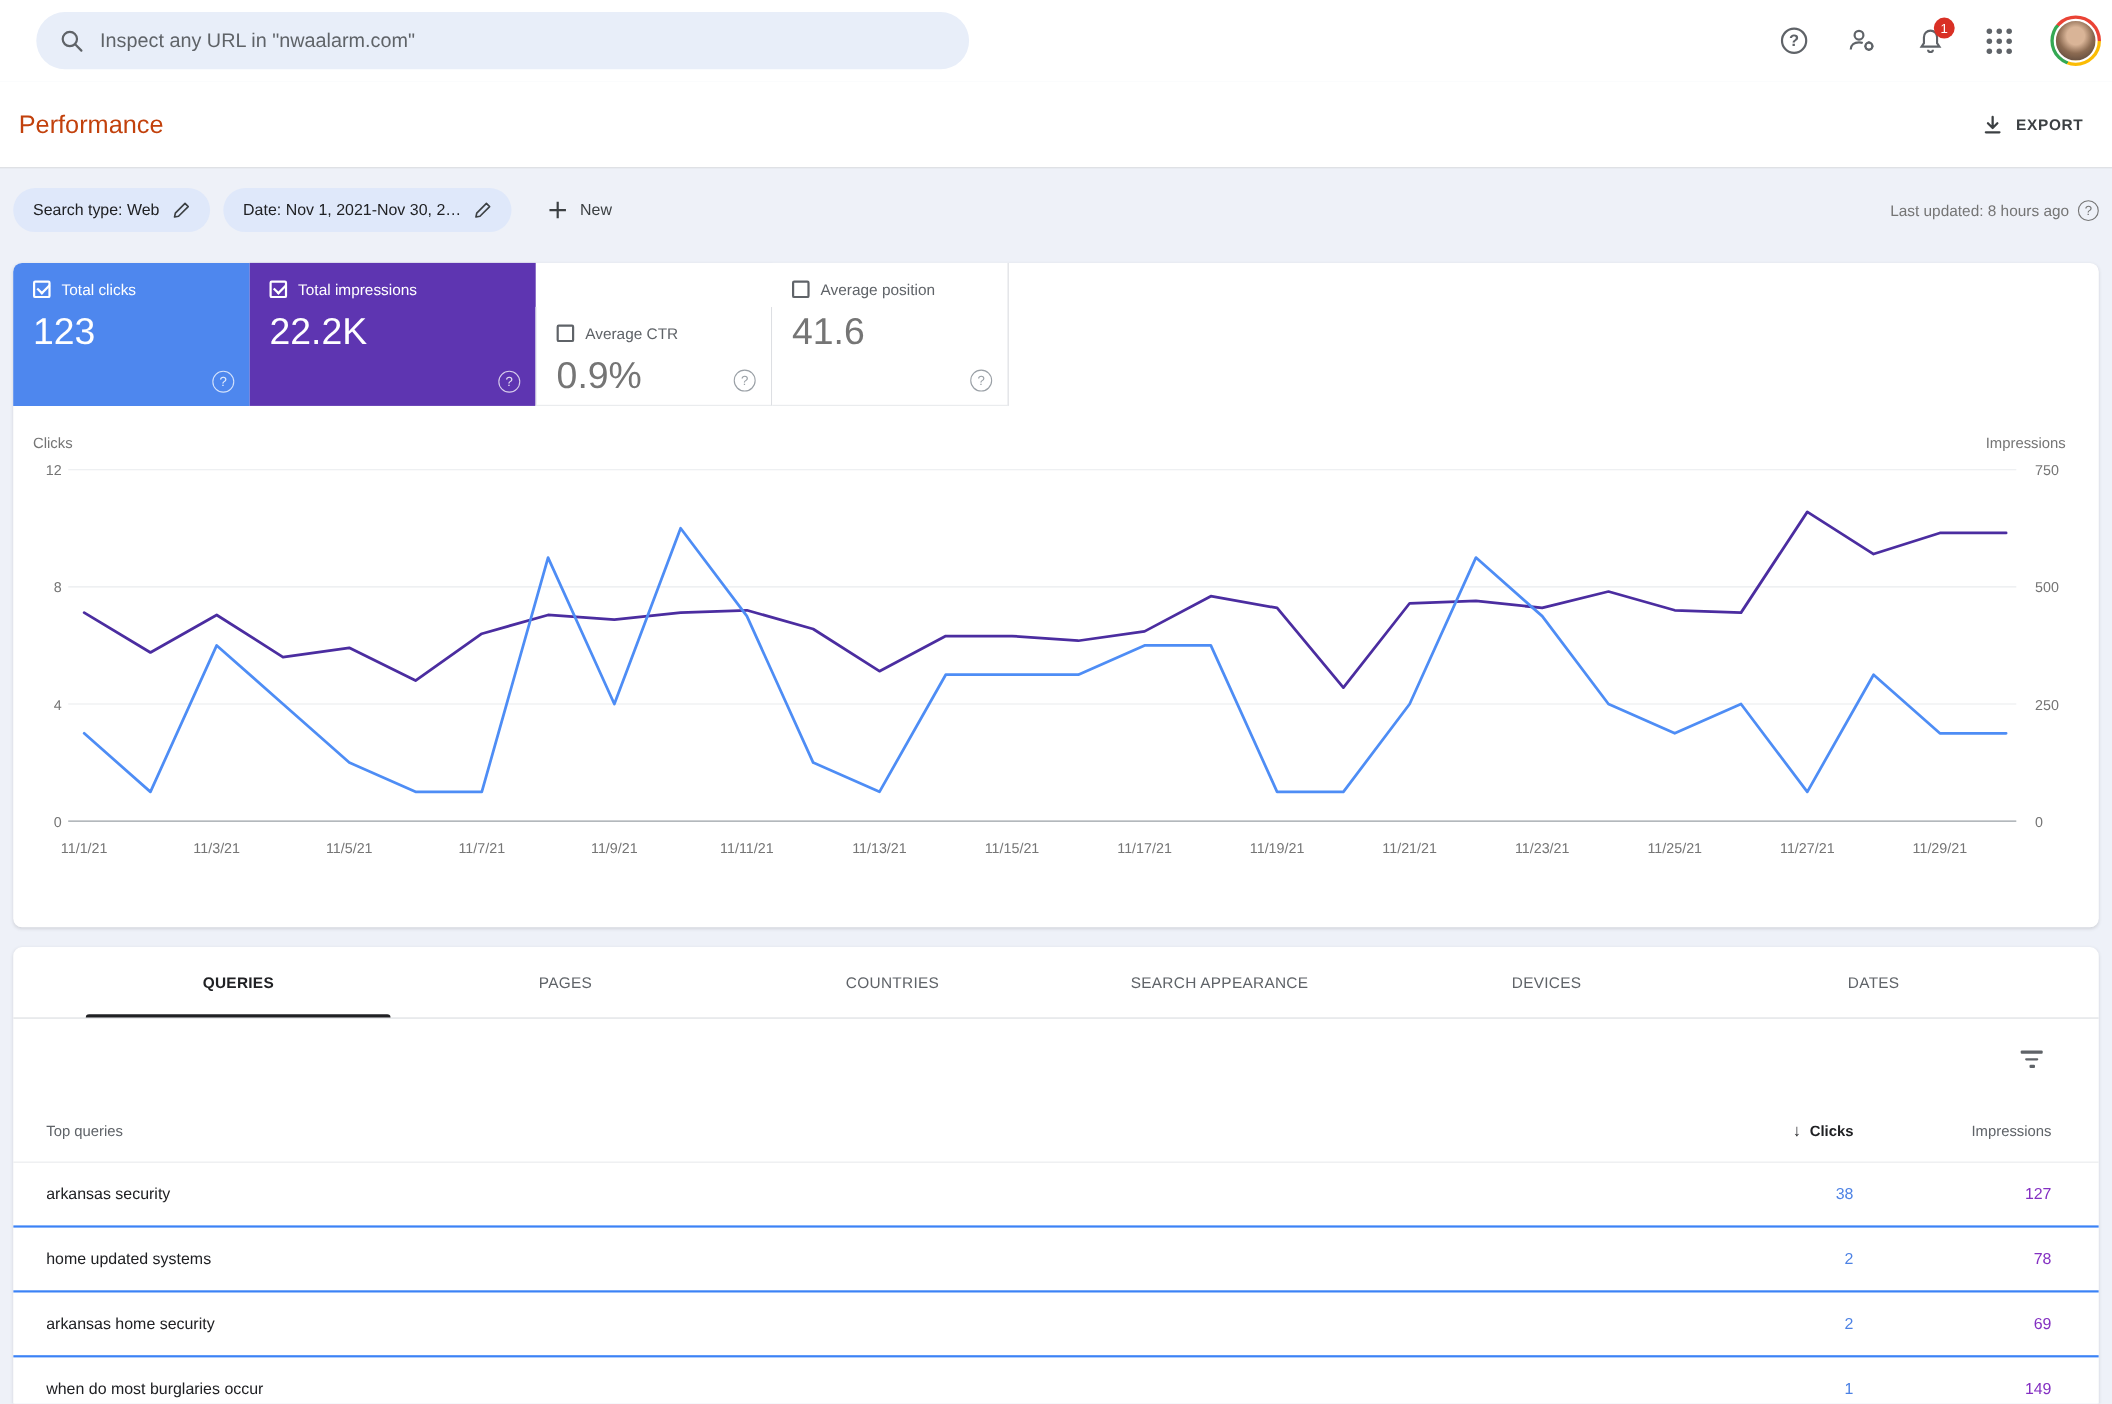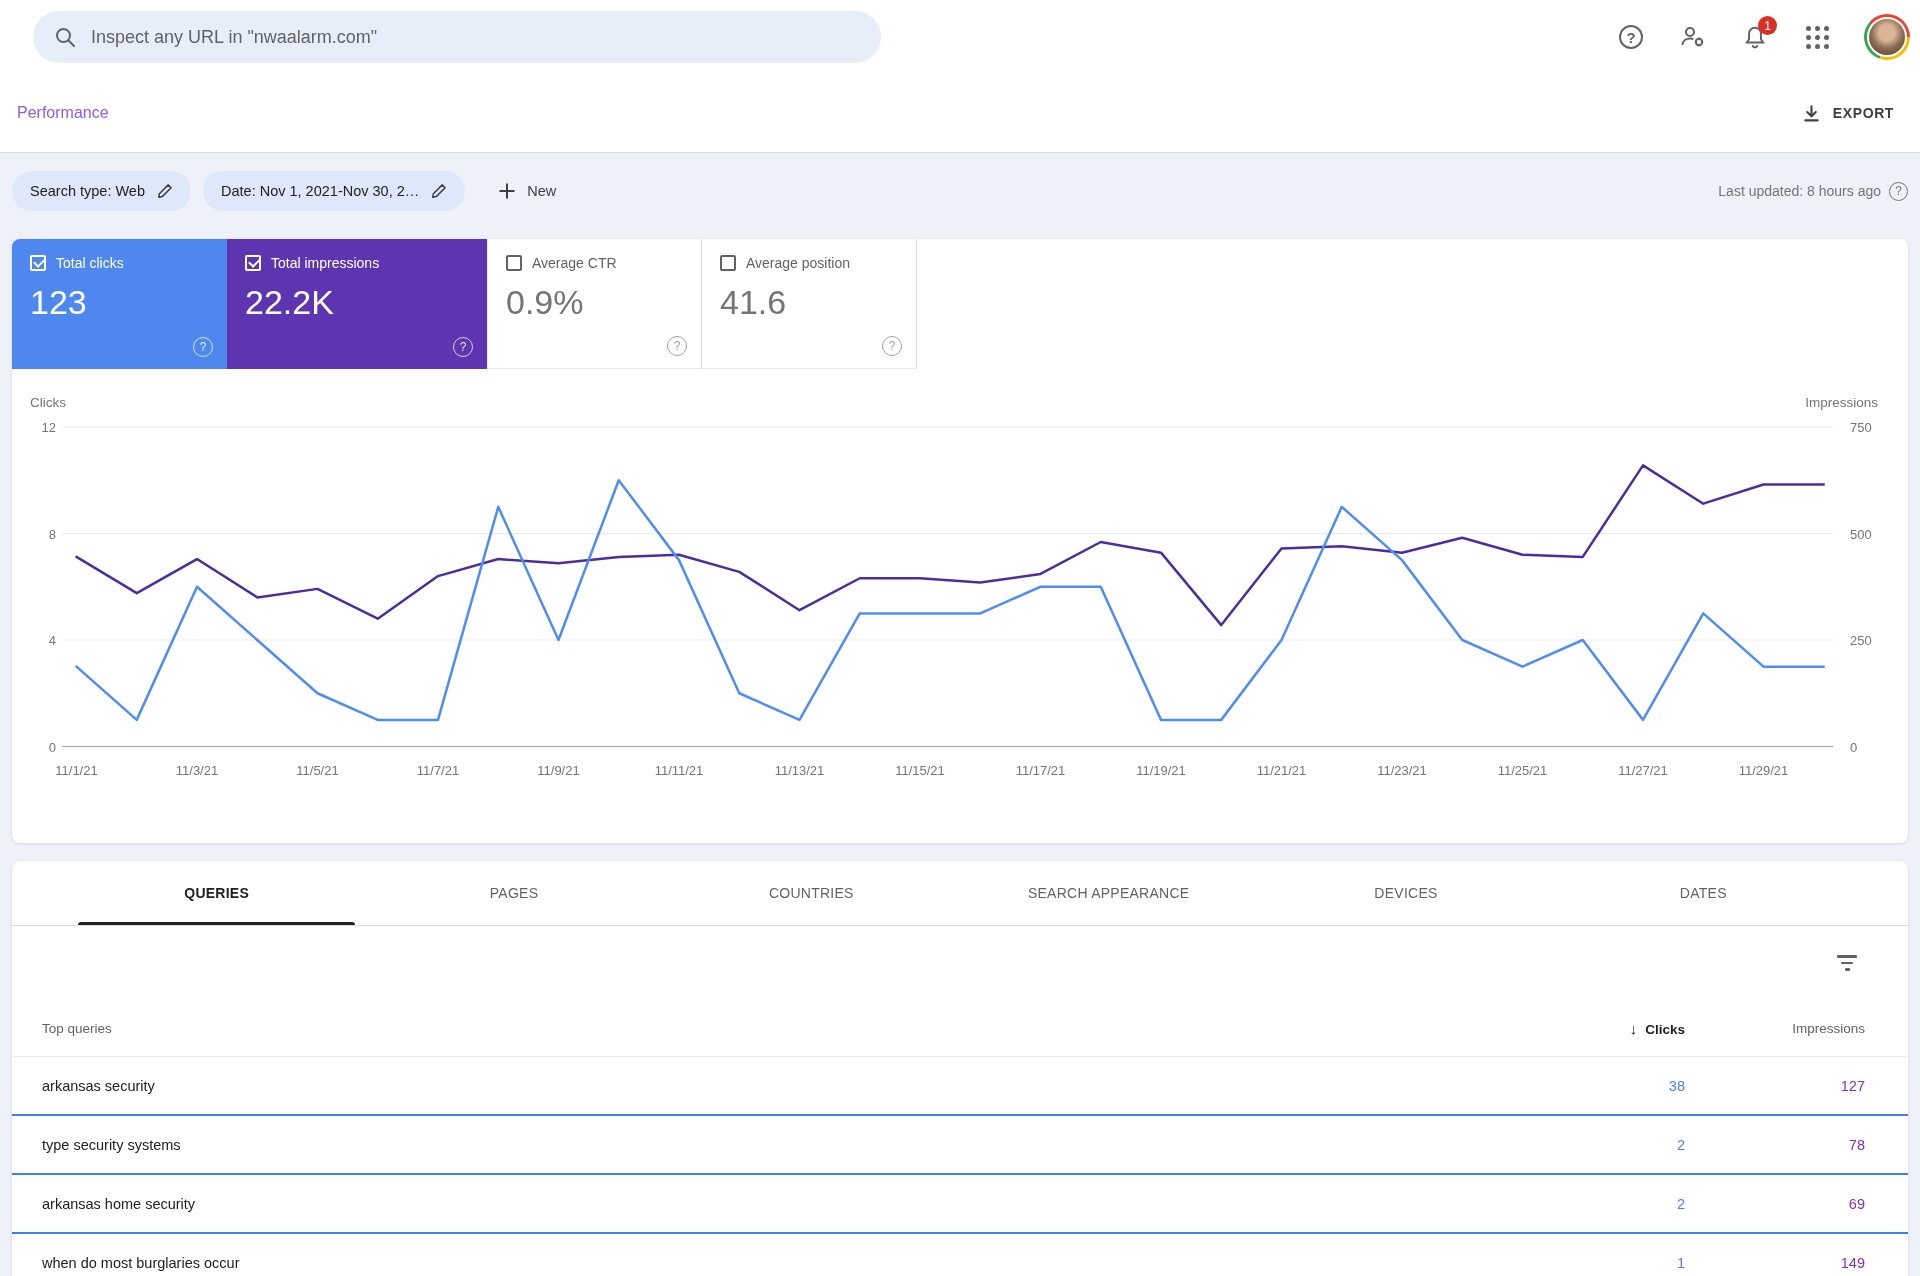--- a/index.html
+++ b/index.html
@@ -22,21 +22,21 @@
     width:19px; height:19px; border-radius:50%; font-size:12px; display:flex; align-items:center; justify-content:center; }
   .grid-dots { display:grid; grid-template-columns:repeat(3,5px); grid-template-rows:repeat(3,5px); gap:4px; }
   .grid-dots i { width:5px; height:5px; background:#5f6368; border-radius:50%; }
   .avatar { width:46px; height:46px; border-radius:50%; padding:3px;
     background:conic-gradient(#ea4335 0 90deg, #fbbc04 90deg 200deg, #34a853 200deg 310deg, #ea4335 310deg 360deg); }
   .avatar .photo { width:100%; height:100%; border-radius:50%; border:2px solid #fff;
     background:radial-gradient(circle at 50% 38%, #d9b497 0 28%, #8c6b52 55%, #4a3b33 100%); }
 
   
   .title-row { height:78px; background:#fff; display:flex; align-items:center; }
-  .page-title { margin-left:17px; font-size:16px; font-weight:400; color:#8b5cf6; }
+  .page-title { margin-left:17px; font-size:23px; font-weight:400; color:#c2410c; }
   .export-btn { margin-left:auto; margin-right:16px; display:flex; align-items:center; gap:12px;
     font-size:14px; font-weight:bold; letter-spacing:0.6px; color:#3c4043; cursor:pointer; padding:8px 10px; }
   .hr { height:1px; background:#dadce0; }
 
   
   .chips-row { display:flex; align-items:center; padding:13px 12px 0 12px; height:63px; }
   .chip { display:flex; align-items:center; gap:12px; background:#dfe8fa; border-radius:20px;
     height:40px; padding:0 18px; font-size:14.5px; color:#202124; cursor:pointer; }
   .chip + .chip { margin-left:12px; }
   .new-btn { display:flex; align-items:center; gap:10px; margin-left:22px; font-size:14.5px;
@@ -45,21 +45,21 @@
   .q-small { width:19px; height:19px; border:1.5px solid #757575; border-radius:50%; font-size:12px;
     display:flex; align-items:center; justify-content:center; color:#757575; }
 
   
   .panel { margin:23px 12px 0 12px; background:#fff; border-radius:8px; height:604px;
     box-shadow:0 1px 3px rgba(60,64,67,.16); position:relative; }
   .cards-row { display:flex; height:130px; }
   .mcard { width:215px; padding:16px 18px; position:relative; cursor:pointer; background:#fff; }
   .mcard.w2 { width:260px; }
   .mcard.plain { border-right:1px solid #dadce0; border-bottom:1px solid #e8eaed; }
-  .mcard.plain.first-plain { border-left:1px solid #e8eaed; }
+  .mcard.plain.first-plain { border-left:1px solid #e8eaed;margin-top:40px; }
   .mcard:first-child { border-top-left-radius:8px; }
   .mcard .head { display:flex; align-items:center; gap:10px; font-size:14px; }
   .mcard.selected { color:#fff; }
   .mcard.plain .head { color:#5f6368; }
   .cbx { width:16px; height:16px; border:2px solid #5f6368; border-radius:2px; position:relative; }
   .mcard.selected .cbx { border-color:#fff; }
   .cbx.checked::after { content:""; position:absolute; left:2px; top:1px; width:9px; height:5px;
     border-left:2px solid #fff; border-bottom:2px solid #fff; transform:rotate(-45deg); }
   .mcard .value { font-size:34px; margin-top:12px; font-weight:400; }
   .mcard.plain .value { color:#757575; }
@@ -290,21 +290,21 @@
     <div class="col-q">Top queries</div>
     <div class="col-c"><span class="sort-arrow">↓</span><span>Clicks</span></div>
     <div class="col-i">Impressions</div>
   </div>
   <div class="t-row">
     <div class="col-q">arkansas security</div>
     <div class="col-c">38</div>
     <div class="col-i">127</div>
   </div>
   <div class="t-row">
-    <div class="col-q">type security systems</div>
+    <div class="col-q">home updated systems</div>
     <div class="col-c">2</div>
     <div class="col-i">78</div>
   </div>
   <div class="t-row">
     <div class="col-q">arkansas home security</div>
     <div class="col-c">2</div>
     <div class="col-i">69</div>
   </div>
   <div class="t-row">
     <div class="col-q">when do most burglaries occur</div>

